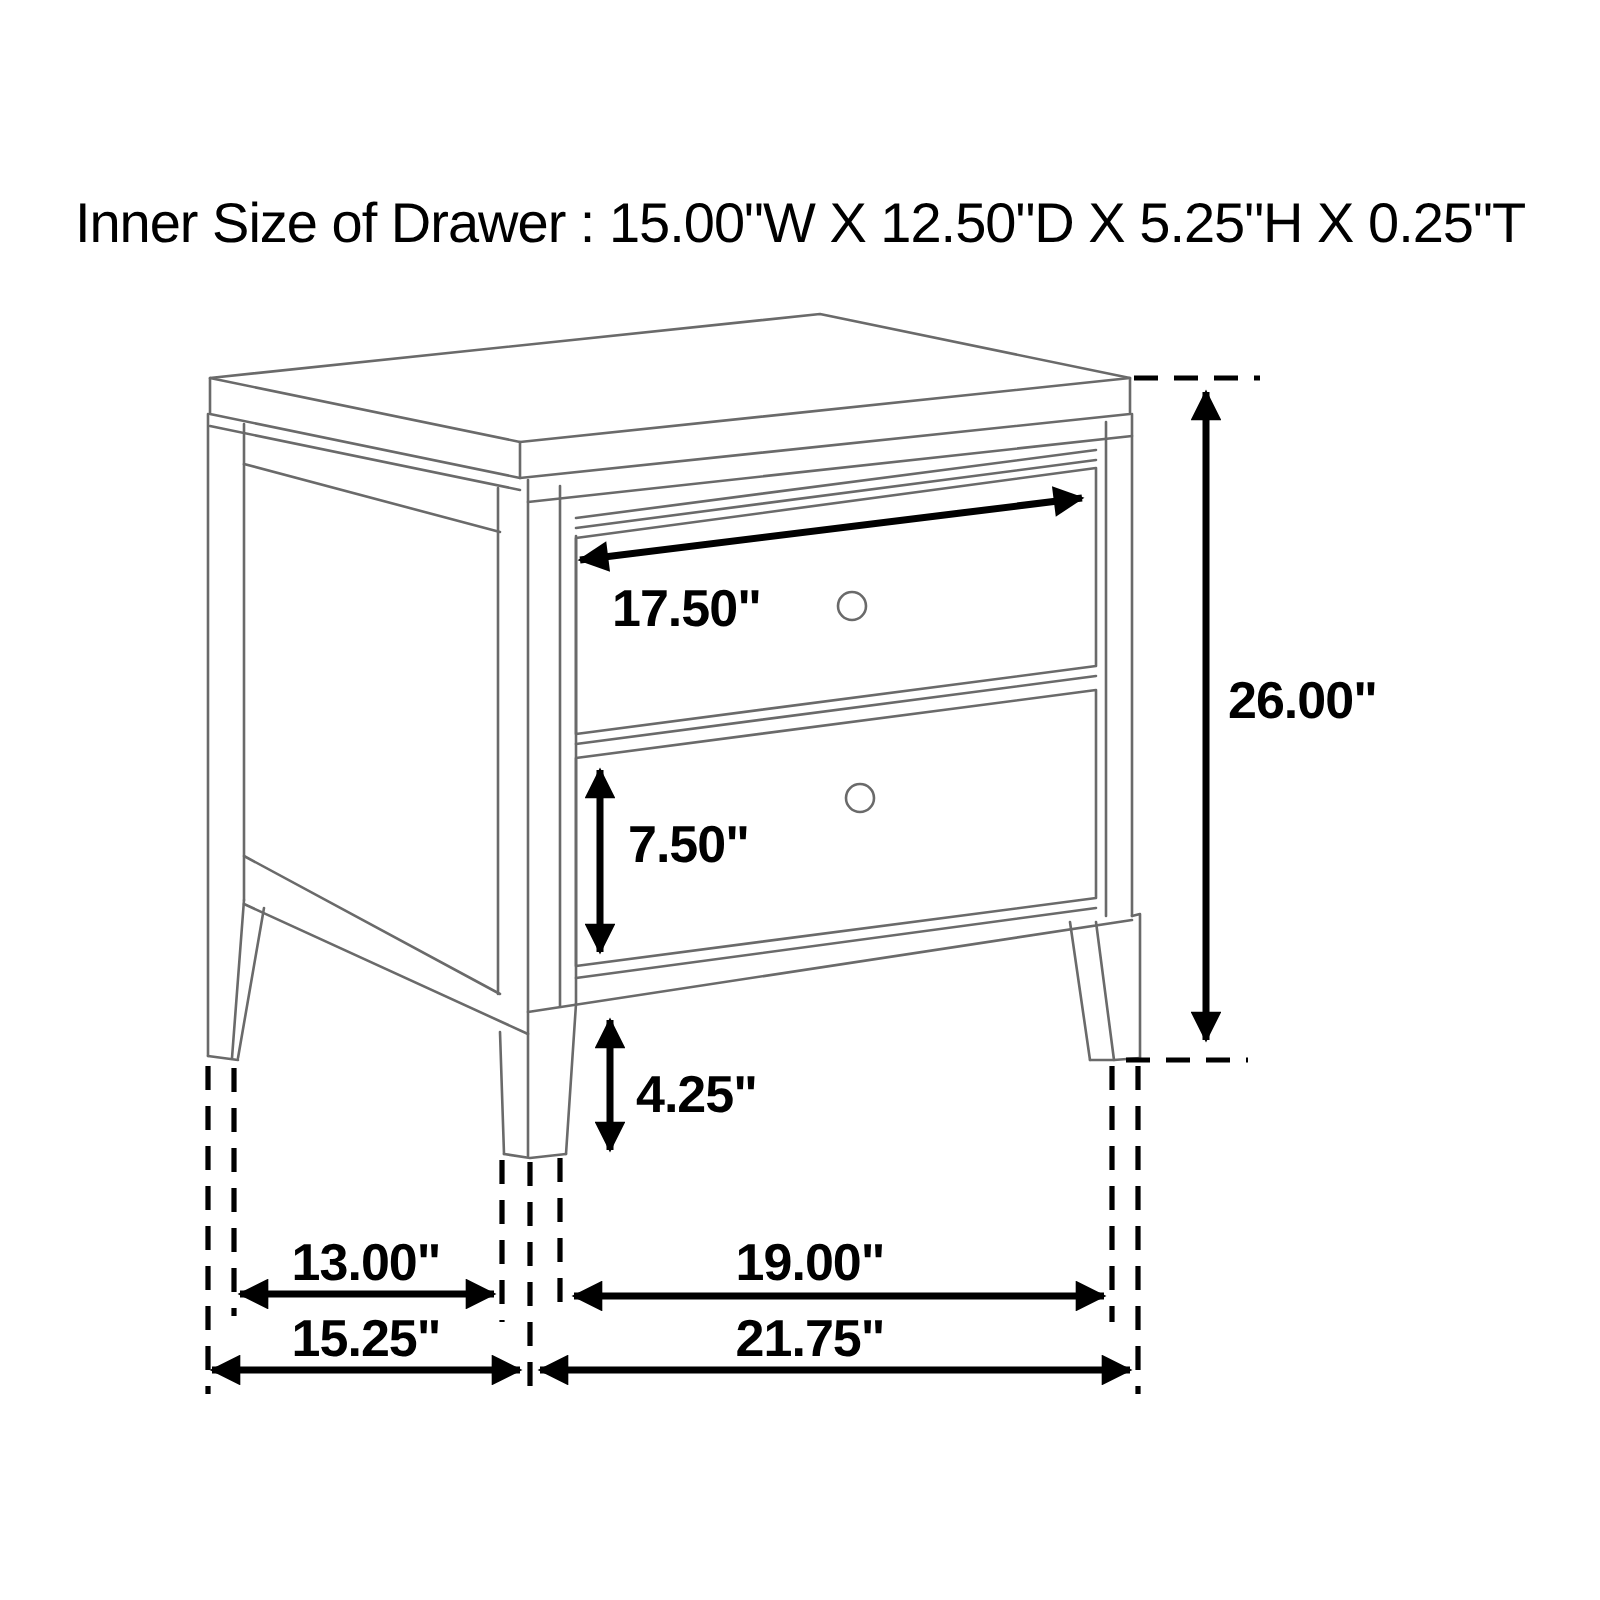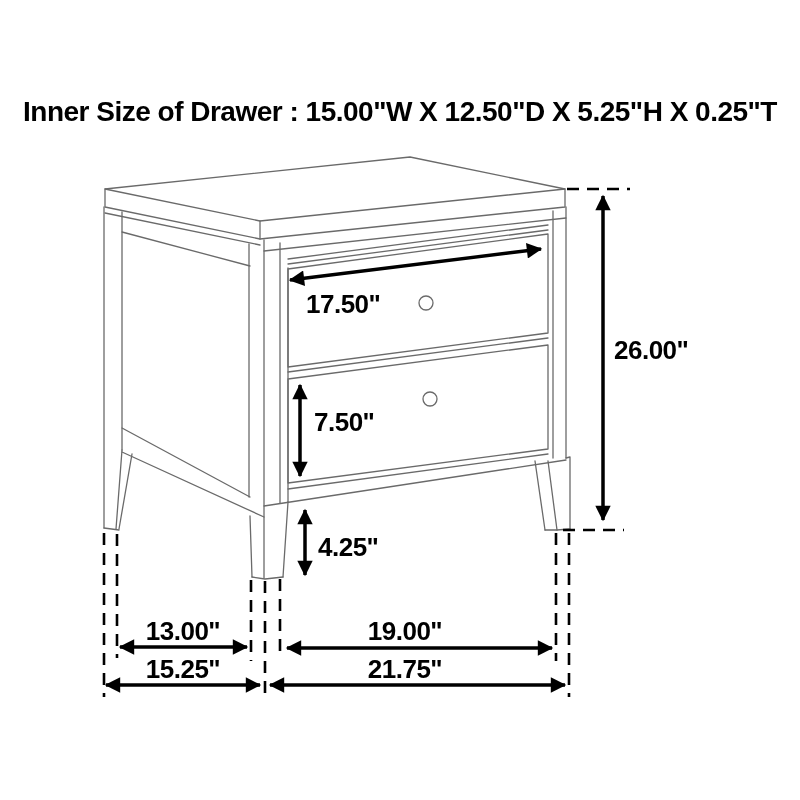--- a/index.html
+++ b/index.html
@@ -2,21 +2,21 @@
 <html><head>
 <meta charset="utf-8">
 <style>
   html,body{margin:0;padding:0;background:#ffffff;}
   #stage{
     position:relative;width:800px;height:800px;background:#ffffff;overflow:hidden;
     font-family:"Liberation Sans", sans-serif;
   }
   #title{
     position:absolute;left:0;top:96px;width:800px;text-align:center;
-    font-size:28px;font-weight:bold;color:#000;letter-spacing:-0.5px;white-space:nowrap;
+    font-size:28px;font-weight:normal;color:#000;letter-spacing:-0.5px;white-space:nowrap;
   }
   svg{position:absolute;left:0;top:0;}
   .furn{stroke:#6a6a6a;stroke-width:1.3;fill:none;stroke-linejoin:round;stroke-linecap:round;}
   .dim-line{stroke:#000;stroke-width:3.5;fill:none;}
   .ext{stroke:#000;stroke-width:2.6;fill:none;stroke-dasharray:12 8;}
   .dim-text{font-family:"Liberation Sans",sans-serif;font-size:26px;font-weight:bold;fill:#000;letter-spacing:-0.5px;}
 </style>
 </head>
 <body>
 

